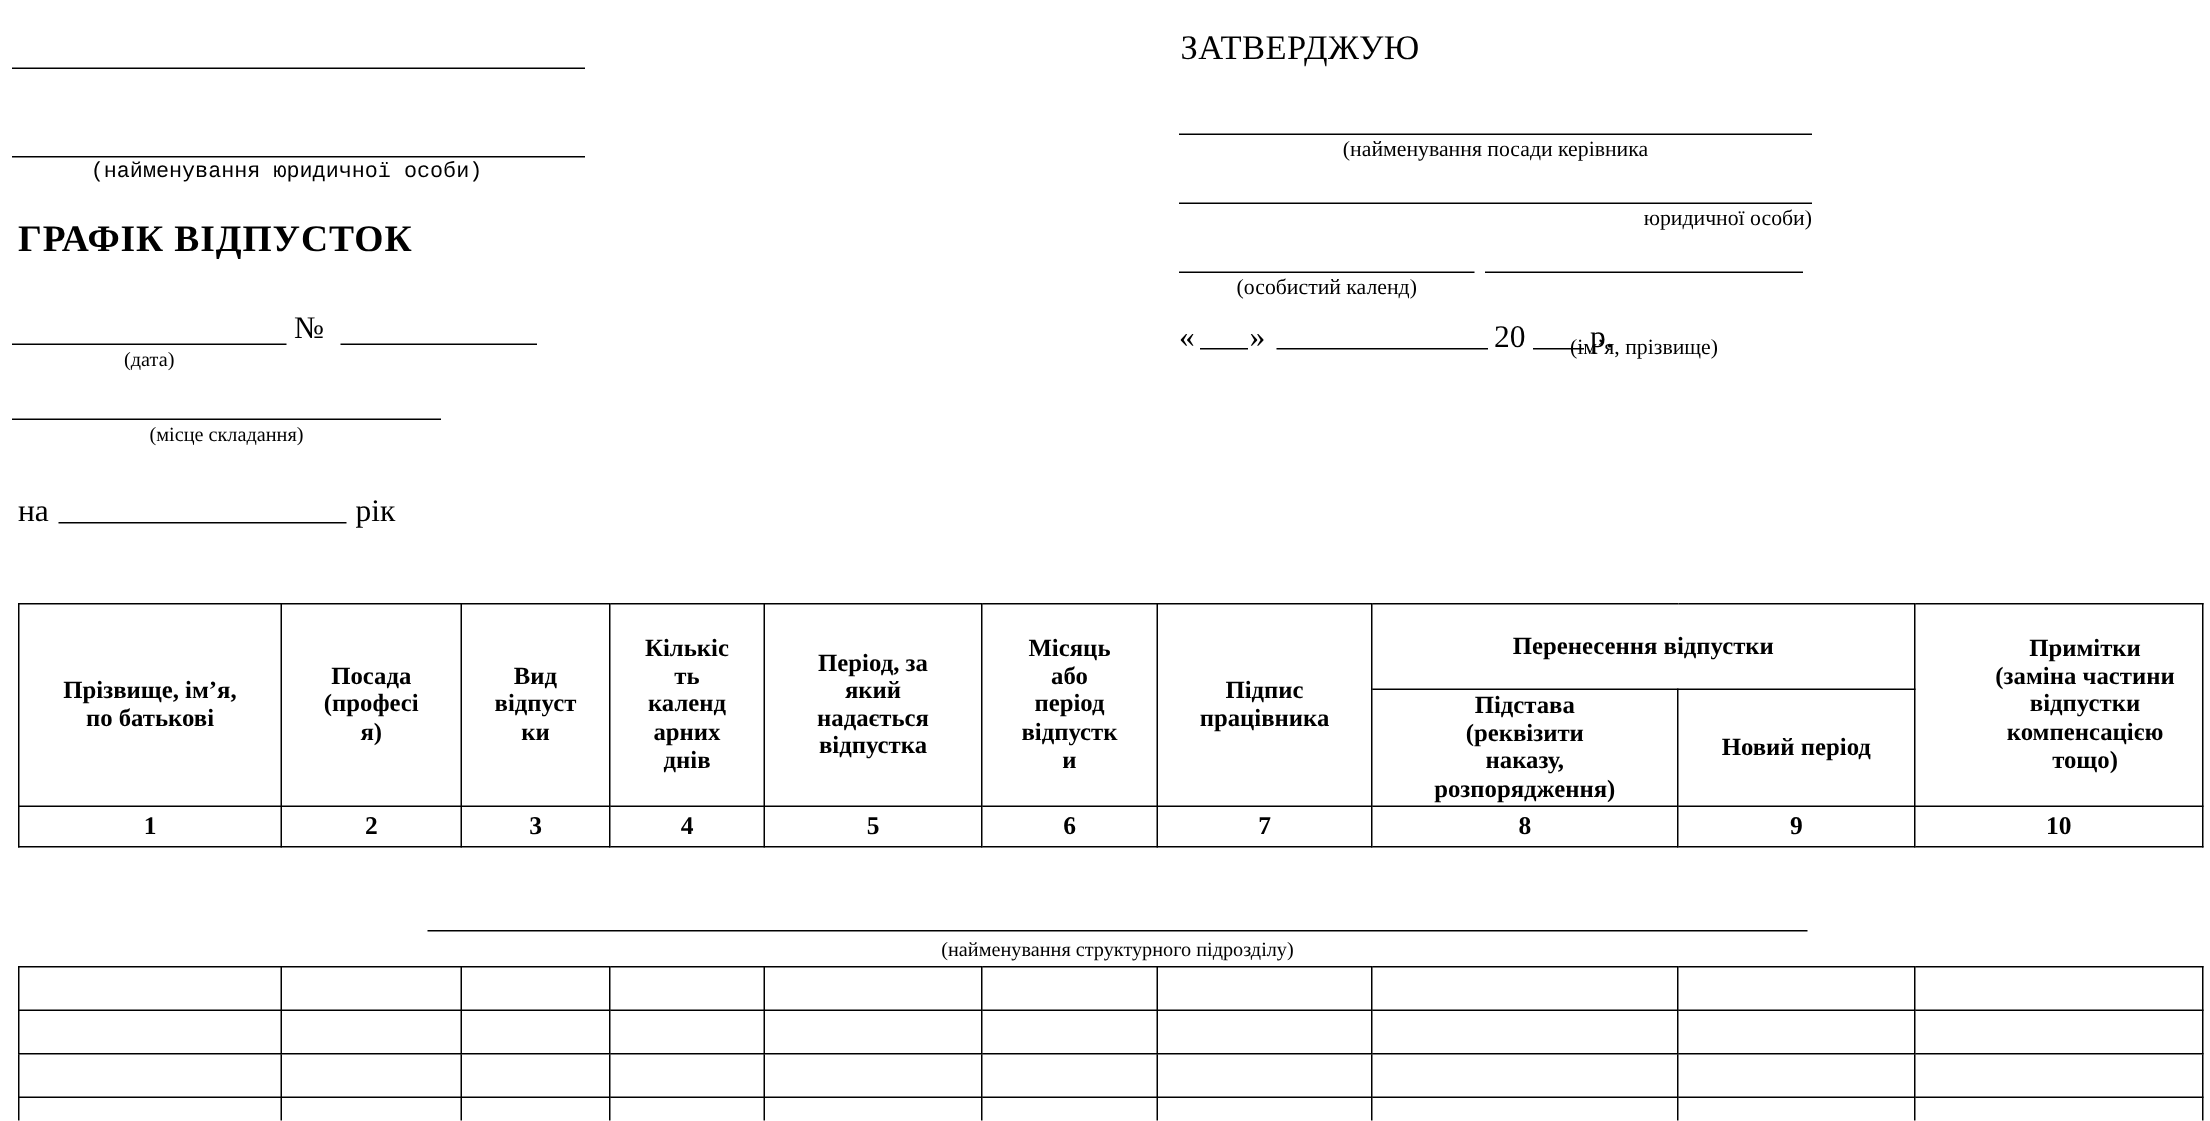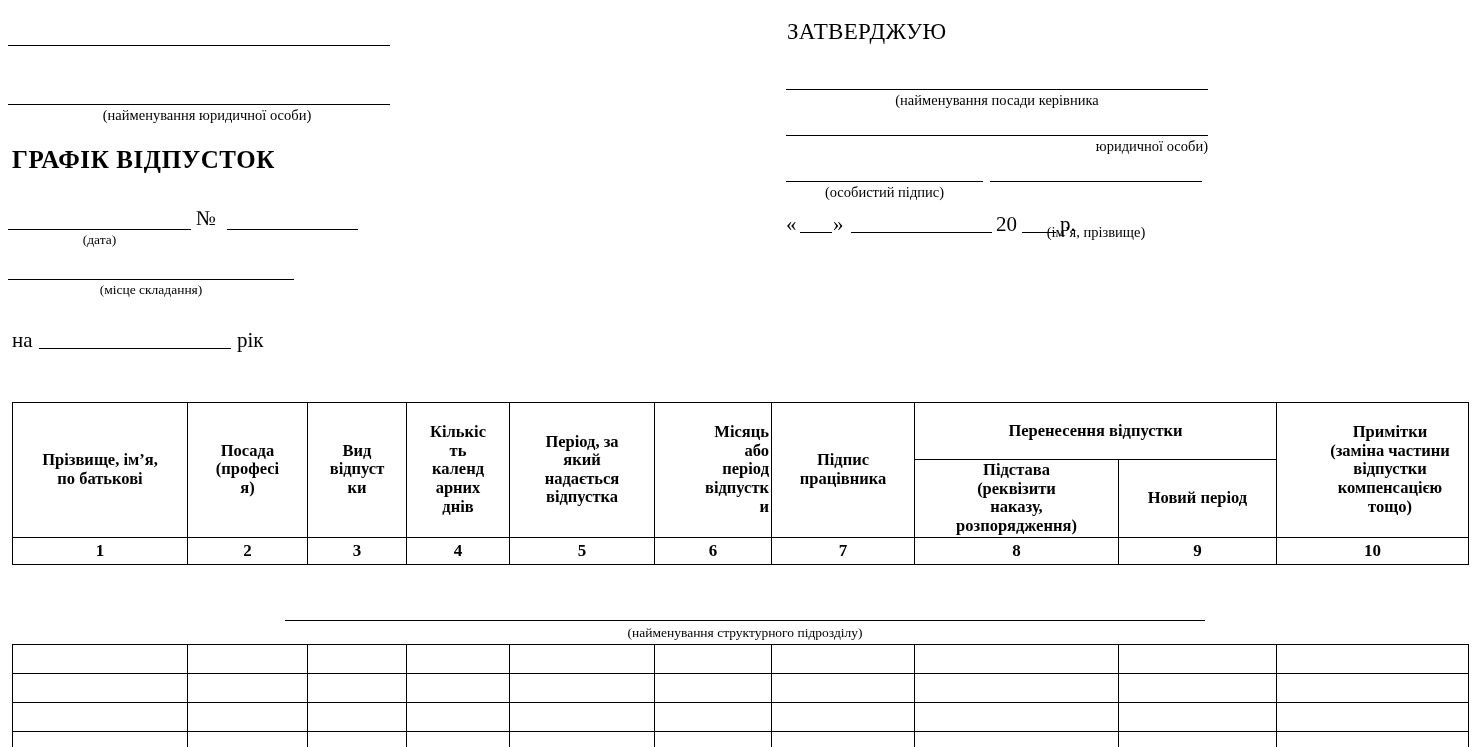--- a/index.html
+++ b/index.html
@@ -110,21 +110,21 @@
     padding: 0;
   }
 </style>
 </head>
 <body>
 
 <div class="rule" style="left:8px; top:45px; width:382px;"></div>
 
 <div class="rule" style="left:8px; top:104px; width:382px;"></div>
 
-<div class="caption" style="left:16px; top:108px; width:382px;">(найменування юридичної особи)</div>
+<div class="caption" style="left:0; top:108px; width:382px;font-family:Liberation Mono, monospace;">(найменування юридичної особи)</div>
 
 <div id="doc-title">ГРАФІК ВІДПУСТОК</div>
 
 <div class="rule" style="left:8px; top:229px; width:183px;"></div>
 
 <div class="inline-txt" style="left:196px; top:208px;">№</div>
 
 <div class="rule" style="left:227px; top:229px; width:131px;"></div>
 
 <div class="caption-sm" style="left:8px; top:233px; width:183px;">(дата)</div>
@@ -146,21 +146,21 @@
 <div class="caption" style="left:786px; top:93px; width:422px;">(найменування посади керівника</div>
 
 <div class="rule" style="left:786px; top:135px; width:422px;"></div>
 
 <div class="caption" style="left:786px; top:139px; width:422px;text-align:right;">юридичної особи)</div>
 
 <div class="rule" style="left:786px; top:181px; width:197px;"></div>
 
 <div class="rule" style="left:990px; top:181px; width:212px;"></div>
 
-<div class="caption" style="left:786px; top:185px; width:197px;">(особистий підпис)</div>
+<div class="caption" style="left:786px; top:185px; width:197px;">(особистий календ)</div>
 
 <div class="caption" style="left:990px; top:185px; width:212px;margin-top:40px;">(ім’я, прізвище)</div>
 
 <div class="inline-txt" style="left:786px; top:214px;">«</div>
 
 <div class="rule" style="left:800px; top:232px; width:32px;"></div>
 
 <div class="inline-txt" style="left:833px; top:214px;">»</div>
 
 <div class="rule" style="left:851px; top:232px; width:141px;"></div>
@@ -196,21 +196,21 @@
 ки</td>
       <td rowspan="2" style="white-space:pre-line;">Кількіс
 ть
 календ
 арних
 днів</td>
       <td rowspan="2" style="white-space:pre-line;">Період, за
 який
 надається
 відпустка</td>
-      <td rowspan="2" style="white-space:pre-line;text-align:right;">Місяць
+      <td rowspan="2" style="white-space:pre-line;">Місяць
 або
 період
 відпустк
 и</td>
       <td rowspan="2" style="white-space:pre-line;">Підпис
 працівника</td>
       <td colspan="2" class="grouphead" style="height:54px;">Перенесення відпустки</td>
       <td rowspan="2" style="white-space:pre-line;padding-left:37px;">Примітки
 (заміна частини
 відпустки

